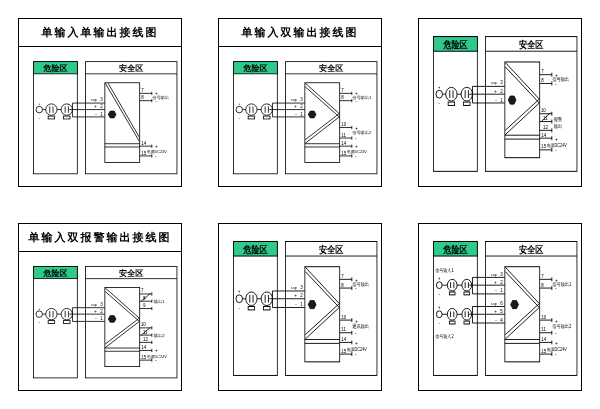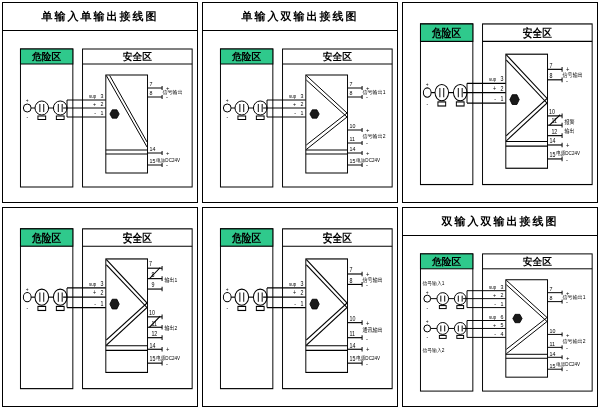--- a/index.html
+++ b/index.html
@@ -1,18 +1,18 @@
 <!DOCTYPE html>
 <html><head>
 <meta charset="utf-8">
 <style>
   html,body{margin:0;padding:0;background:#fff;}
   body{width:600px;height:409px;font-family:"Liberation Sans",sans-serif;}
   .grid{display:grid;grid-template-columns:200px 200px 200px;grid-template-rows:205px 204px;width:600px;height:409px;background:#fff;}
-  .cell{padding:2px;box-sizing:border-box;}
+  .cell{padding:18px;box-sizing:border-box;}
   .cell-inner{border:1px solid #000;height:100%;box-sizing:border-box;display:flex;flex-direction:column;background:#fff;}
   .cell-title{height:27px;line-height:27px;text-align:center;font-weight:bold;font-size:11px;border-bottom:1px solid #000;letter-spacing:2px;white-space:nowrap;overflow:hidden;}
   svg.diagram{flex:1;width:100%;display:block;}
   svg text{font-family:"Liberation Sans",sans-serif;fill:#000;}
   .ln{stroke:#000;stroke-width:1;fill:none;}
   .box{fill:#fff;stroke:#000;stroke-width:1;}
   .hdr{fill:#2FC98C;stroke:#000;stroke-width:1;}
   .zone{font-size:10px;font-weight:bold;text-anchor:middle;}
   .hex{fill:#1a1a1a;stroke:#000;stroke-width:0.8;}
   .t55{font-size:5.5px;}
@@ -294,20 +294,21 @@
             <line class="ln" x1="164" y1="132" x2="164" y2="136"></line>
           <text class="t55" x="151" y="132.5">15</text>
           <text class="t6" x="168" y="136.5">-</text>
         </g>
       </svg>
     </div>
   </div>
 
   <div class="cell">
     <div class="cell-inner">
+      <div class="cell-title">单输入双报警输出接线图</div>
       <svg class="diagram" viewBox="0 0 200 171" preserveAspectRatio="none">
         <g>
           <rect class="box" x="18" y="18" width="54" height="138"></rect>
           <rect class="hdr" x="18" y="18" width="54" height="15"></rect>
           <text class="zone" x="45" y="29.5">危险区</text>
         </g>
         <g>
           <rect class="box" x="82" y="18" width="113" height="138"></rect>
           <line class="ln" x1="82" y1="33" x2="195" y2="33"></line>
           <text class="zone" x="138.5" y="29.5">安全区</text>
@@ -484,21 +485,20 @@
             <line class="ln" x1="164" y1="132" x2="164" y2="136"></line>
           <text class="t55" x="151" y="132.5">15</text>
           <text class="t6" x="168" y="136.5">-</text>
         </g>
       </svg>
     </div>
   </div>
 
   <div class="cell">
     <div class="cell-inner">
-      <div class="cell-title">双输入双输出接线图</div>
       <svg class="diagram" viewBox="0 0 200 171" preserveAspectRatio="none">
         <g>
           <rect class="box" x="18" y="18" width="54" height="138"></rect>
           <rect class="hdr" x="18" y="18" width="54" height="15"></rect>
           <text class="zone" x="45" y="29.5">危险区</text>
         </g>
         <g>
           <rect class="box" x="82" y="18" width="113" height="138"></rect>
           <line class="ln" x1="82" y1="33" x2="195" y2="33"></line>
           <text class="zone" x="138.5" y="29.5">安全区</text>

